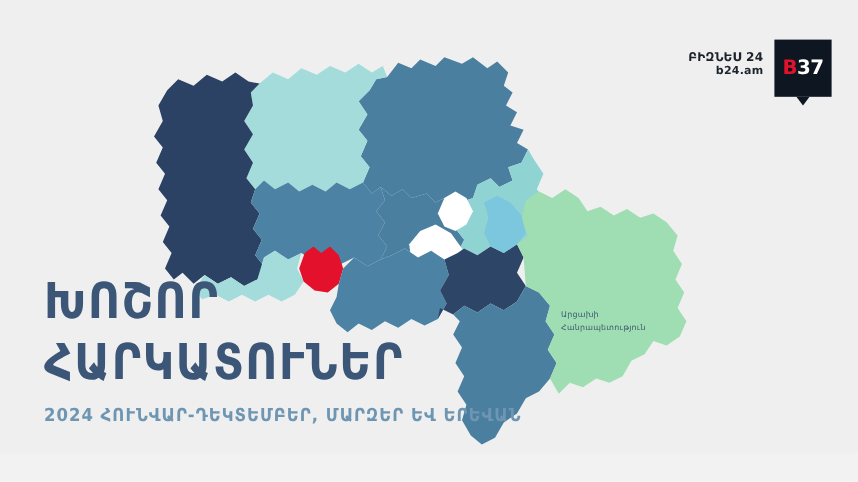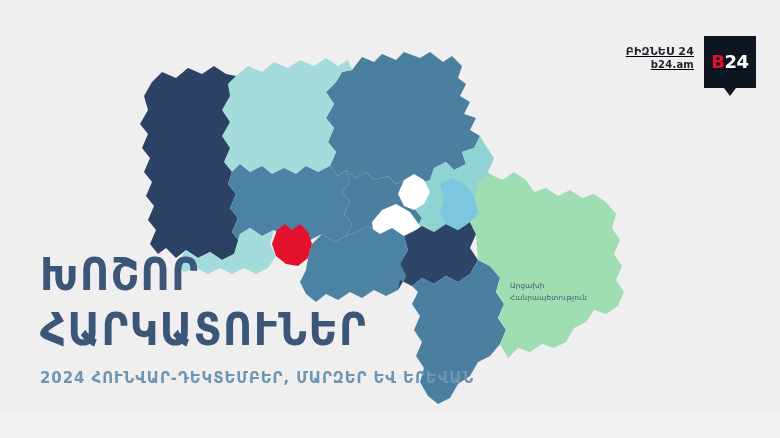--- a/index.html
+++ b/index.html
@@ -76,21 +76,20 @@
   }
 
   
   #brand {
     position: absolute;
     right: 24px;
     top: 36px;
     display: flex;
     align-items: flex-start;
     gap: 10px;
-    text-decoration: underline;
   }
   #brand-text {
     text-align: right;
     padding-top: 9px;
   }
   #brand-name {
     font-family: "DejaVu Sans", "Liberation Sans", sans-serif;
     font-weight: 700;
     font-size: 11px;
     color: #1d232b;
@@ -231,18 +230,18 @@
     <div id="subtitle">2024 ՀՈՒՆՎԱՐ-ԴԵԿՏԵՄԲԵՐ, ՄԱՐԶԵՐ ԵՎ ԵՐԵՎԱՆ</div>
   </div>
 
   <div id="brand">
     <div id="brand-text">
       <div id="brand-name">ԲԻԶՆԵՍ 24</div>
       <div id="brand-url">b24.am</div>
     </div>
     <div id="logo-badge">
       <span id="logo-mark">
-        <span id="logo-b">B</span><span id="logo-24">24</span>
+        <span id="logo-b">B</span><span id="logo-24">37</span>
       </span>
     </div>
   </div>
 
 </div>
 
 </body></html>

